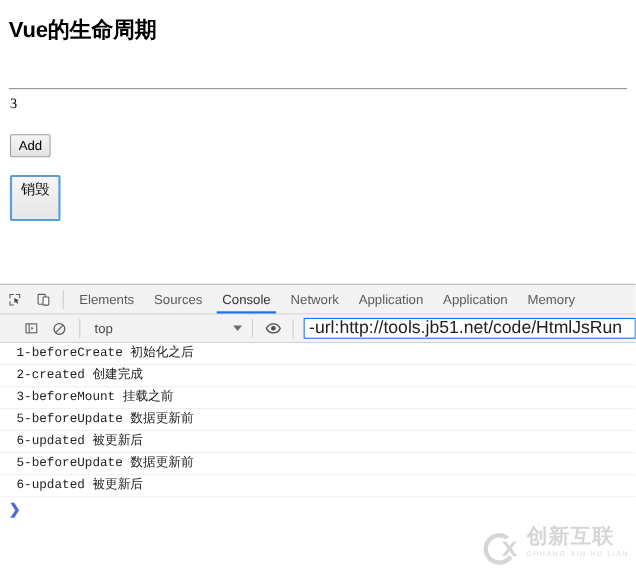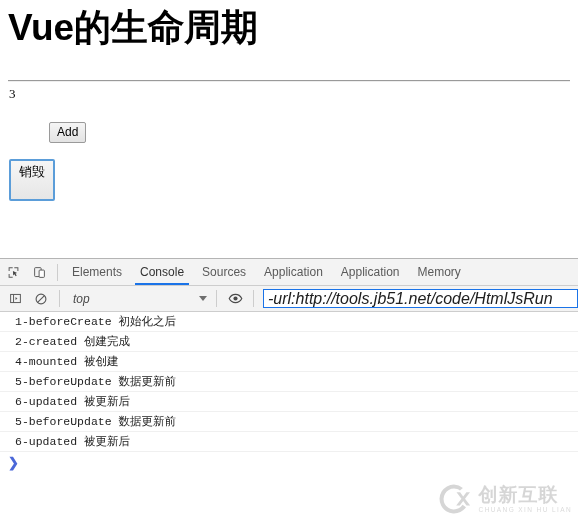--- a/index.html
+++ b/index.html
@@ -25,21 +25,21 @@
     left: 0; top: 0;
     width: 578px;
     height: 258px;
     background: #ffffff;
     overflow: hidden;
   }
 
   .page-title {
     margin: 0;
     padding: 9px 0 0 8px;
-    font-size: 37px;
+    font-size: 20px;
     line-height: 38px;
     font-weight: bold;
     color: #000000;
     letter-spacing: -0.2px;
     font-family: "Liberation Sans", sans-serif;
   }
 
   .page-divider {
     position: absolute;
     left: 8px;
@@ -69,21 +69,20 @@
     padding: 2px 7px 3px 7px;
     font-size: 12px;
     line-height: 14px;
     color: #000000;
     background: linear-gradient(#f5f5f5, #e3e3e3);
     border: 1px solid #9a9a9a;
     border-radius: 2px;
     font-family: "Liberation Sans", sans-serif;
     cursor: default;
     text-align: center;
-    margin-left: 40px;
   }
 
   .btn-destroy {
     position: absolute;
     left: 9px;
     top: 159px;
     min-width: 40px;
     padding: 3px 8px 20px 8px;
     font-size: 13px;
     line-height: 15px;
@@ -163,22 +162,21 @@
 
   
   .dt-consolebar {
     position: relative;
     display: flex;
     align-items: center;
     height: 26px;
     background: #f3f3f3;
     border-bottom: 1px solid #cdcdcd;
     box-sizing: border-box;
-    padding-left: 2px;
-    font-style: italic;
+    padding-left: 15px;
   }
 
   .ctx-select {
     display: flex;
     align-items: center;
     justify-content: space-between;
     width: 134px;
     height: 20px;
     padding: 0 4px 0 8px;
     font-size: 12px;
@@ -249,21 +247,20 @@
     font-weight: bold;
     font-family: "Liberation Sans", sans-serif;
   }
 
   
   .watermark {
     position: absolute;
     right: 6px;
     bottom: 6px;
     display: flex;
-    align-items: center;
     opacity: 0.42;
     pointer-events: none;
   }
 
   .wm-text {
     display: flex;
     flex-direction: column;
     margin-left: 5px;
   }
 
@@ -308,22 +305,23 @@
       </div>
       <div class="dt-iconbtn">
         <svg width="13" height="13" viewBox="0 0 16 16" aria-hidden="true">
           <rect x="2" y="2" width="8" height="11" rx="1" fill="none" stroke="#5a5a5a" stroke-width="1.2"></rect>
           <rect x="7.5" y="5" width="6.5" height="9" rx="1" fill="#ffffff" stroke="#5a5a5a" stroke-width="1.2"></rect>
         </svg>
       </div>
       <div class="dt-sep"></div>
 
       <div class="dt-tab">Elements</div>
+      <div class="dt-tab">Sources</div>
       <div class="dt-tab active">Console</div>
-      <div class="dt-tab">Sources</div>
+      <div class="dt-tab">Network</div>
       <div class="dt-tab">Application</div>
       <div class="dt-tab">Application</div>
       <div class="dt-tab">Memory</div>
     </div>
 
     <div class="dt-consolebar">
       <div class="dt-iconbtn">
         <svg width="13" height="13" viewBox="0 0 16 16" aria-hidden="true">
           <rect x="2" y="3" width="12" height="10" fill="none" stroke="#5a5a5a" stroke-width="1.2"></rect>
           <line x1="5.6" y1="3" x2="5.6" y2="13" stroke="#5a5a5a" stroke-width="1.2"></line>
@@ -353,21 +351,21 @@
       </div>
 
       <div class="dt-sep"></div>
 
       <div class="filter-box" title="Filter">-url:http://tools.jb51.net/code/HtmlJsRun</div>
     </div>
 
     <div class="console-body">
       <div class="console-row">1-beforeCreate 初始化之后</div>
       <div class="console-row">2-created 创建完成</div>
-      <div class="console-row">4-mounted 被创建</div>
+      <div class="console-row">3-beforeMount 挂载之前</div>
       <div class="console-row">5-beforeUpdate 数据更新前</div>
       <div class="console-row">6-updated 被更新后</div>
       <div class="console-row">5-beforeUpdate 数据更新前</div>
       <div class="console-row">6-updated 被更新后</div>
 
       <div class="console-prompt-row">
         <span class="prompt-chevron">❯</span>
       </div>
     </div>
 

